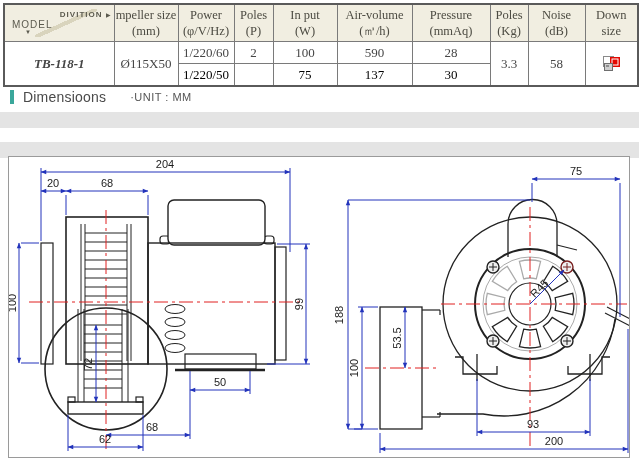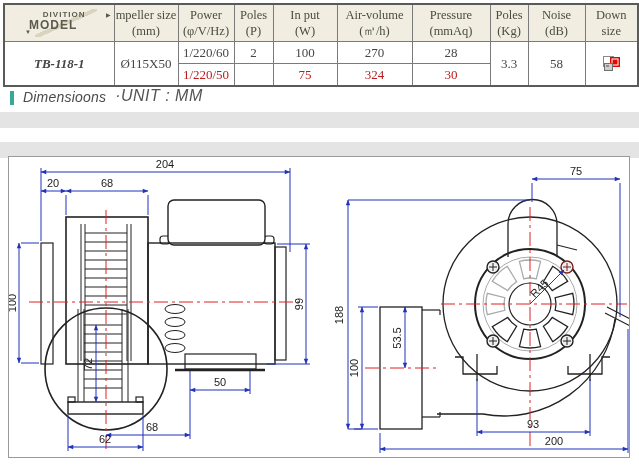--- a/index.html
+++ b/index.html
@@ -6,46 +6,46 @@
   body{width:639px;height:474px;position:relative;font-family:"Liberation Sans",sans-serif;overflow:hidden;}
 
   
   table.spec{position:absolute;left:3px;top:3px;border-collapse:collapse;table-layout:fixed;
              border:2px solid #5a5a5a;background:#fff;}
   table.spec th,table.spec td{border:1px solid #7a7a7a;padding:0;text-align:center;vertical-align:middle;overflow:hidden;}
   table.spec th{background:#f1eee1;font-family:"Liberation Serif",serif;font-weight:normal;
                 font-size:12.5px;color:#4c4b42;height:36px;line-height:1.3;}
   table.spec td{font-family:"Liberation Serif",serif;font-size:13px;color:#464646;height:21px;}
   td.model-cell{font-weight:bold;font-size:13.5px;color:#3c3c3c;font-style:italic;}
-  tr.alt td{color:#b91c1c;text-align:center;}
+  tr.alt td{color:#000000;text-align:center;}
   th.dl-head{color:#f5a01e;font-weight:bold;}
   
   th.corner{position:relative;background:#f1eee1;}
   th.corner::before{content:"";position:absolute;left:30px;top:4px;width:62px;height:28px;
      background:linear-gradient(to bottom right,transparent 46%,#d9d4bd 46%,#d9d4bd 54%,transparent 54%);}
-  th.corner .model-lbl{position:absolute;left:24px;top:13px;font-family:"Liberation Sans",sans-serif;
-     font-size:12px;font-weight:bold;letter-spacing:1px;color:#5b5a4e;}
+  th.corner .model-lbl{position:absolute;left:7px;top:13px;font-family:"Liberation Sans",sans-serif;
+     font-size:10px;font-weight:normal;letter-spacing:1px;color:#5b5a4e;}
   th.corner .model-arrow{position:absolute;left:20px;top:24px;font-size:6px;color:#5b5a4e;}
-  th.corner .div-lbl{position:absolute;right:28px;top:5px;font-family:"Liberation Sans",sans-serif;
+  th.corner .div-lbl{position:absolute;right:11px;top:5px;font-family:"Liberation Sans",sans-serif;
      font-size:8px;font-weight:bold;letter-spacing:1px;color:#5b5a4e;}
   th.corner .div-arrow{position:absolute;right:3px;top:7px;font-size:6px;color:#5b5a4e;}
 
   
   .dl-icon{position:relative;width:17px;height:15px;margin:0 auto;cursor:pointer;}
   .dl-back{position:absolute;left:0;top:0;width:9px;height:9px;border:1px solid #8a8a8a;background:#fff;}
   .dl-red{position:absolute;right:0;top:1px;width:10px;height:10px;background:#e20800;
           box-shadow:inset 0 0 0 1.5px #e20800, inset 0 0 0 2.5px #fff;}
   .dl-disk{position:absolute;left:1px;bottom:0;width:7px;height:6px;background:#cfcfcf;border:1px solid #6e6e6e;}
   .dl-disk::after{content:"";position:absolute;left:1px;top:1px;width:3px;height:2px;background:#8e8e8e;}
 
   
-  .sec-head{position:absolute;left:10px;top:89px;height:16px;display:flex;align-items:flex-end;font-style:italic;}
+  .sec-head{position:absolute;left:10px;top:89px;height:16px;display:flex;align-items:center;}
   .teal-bar{display:inline-block;width:4px;height:14px;background:#3aa79b;margin-right:9px;}
   .sec-title{font-size:14px;color:#4a4a4a;letter-spacing:0.2px;}
-  .sec-unit{font-size:16px;color:#555;margin-left:9px;letter-spacing:0.5px;}
+  .sec-unit{font-size:11px;color:#555;margin-left:24px;letter-spacing:0.5px;}
 
   .gray-bar{position:absolute;left:0;width:639px;height:16px;background:#e4e4e4;}
   #gbar1{top:112px;}
   #gbar2{top:142px;}
 
   
   .drawing-box{position:absolute;left:8px;top:156px;width:620px;height:300px;border:1px solid #9a9a9a;background:#fff;}
   svg text{font-family:"Liberation Sans",sans-serif;font-size:11px;fill:#1c1c1c;}
 </style>
 </head>
@@ -108,37 +108,37 @@
       <div>Down</div>
       <div>size</div>
     </th>
   </tr>
   <tr>
     <td class="model-cell" rowspan="2">TB-118-1</td>
     <td rowspan="2">Ø115X50</td>
     <td>1/220/60</td>
     <td>2</td>
     <td>100</td>
-    <td>270</td>
+    <td>590</td>
     <td>28</td>
     <td rowspan="2">3.3</td>
     <td rowspan="2">58</td>
     <td rowspan="2">
       <div class="dl-icon">
         <div class="dl-back"></div>
         <div class="dl-red"></div>
         <div class="dl-disk"></div>
       </div>
     </td>
   </tr>
   <tr class="alt">
     <td>1/220/50</td>
     <td></td>
     <td>75</td>
-    <td>324</td>
+    <td>137</td>
     <td>30</td>
   </tr>
 </tbody>
   </table>
 
 <div class="sec-head">
   <span class="teal-bar"></span>
   <span class="sec-title">Dimensioons</span>
   <span class="sec-unit">·UNIT : MM</span>
 </div>

